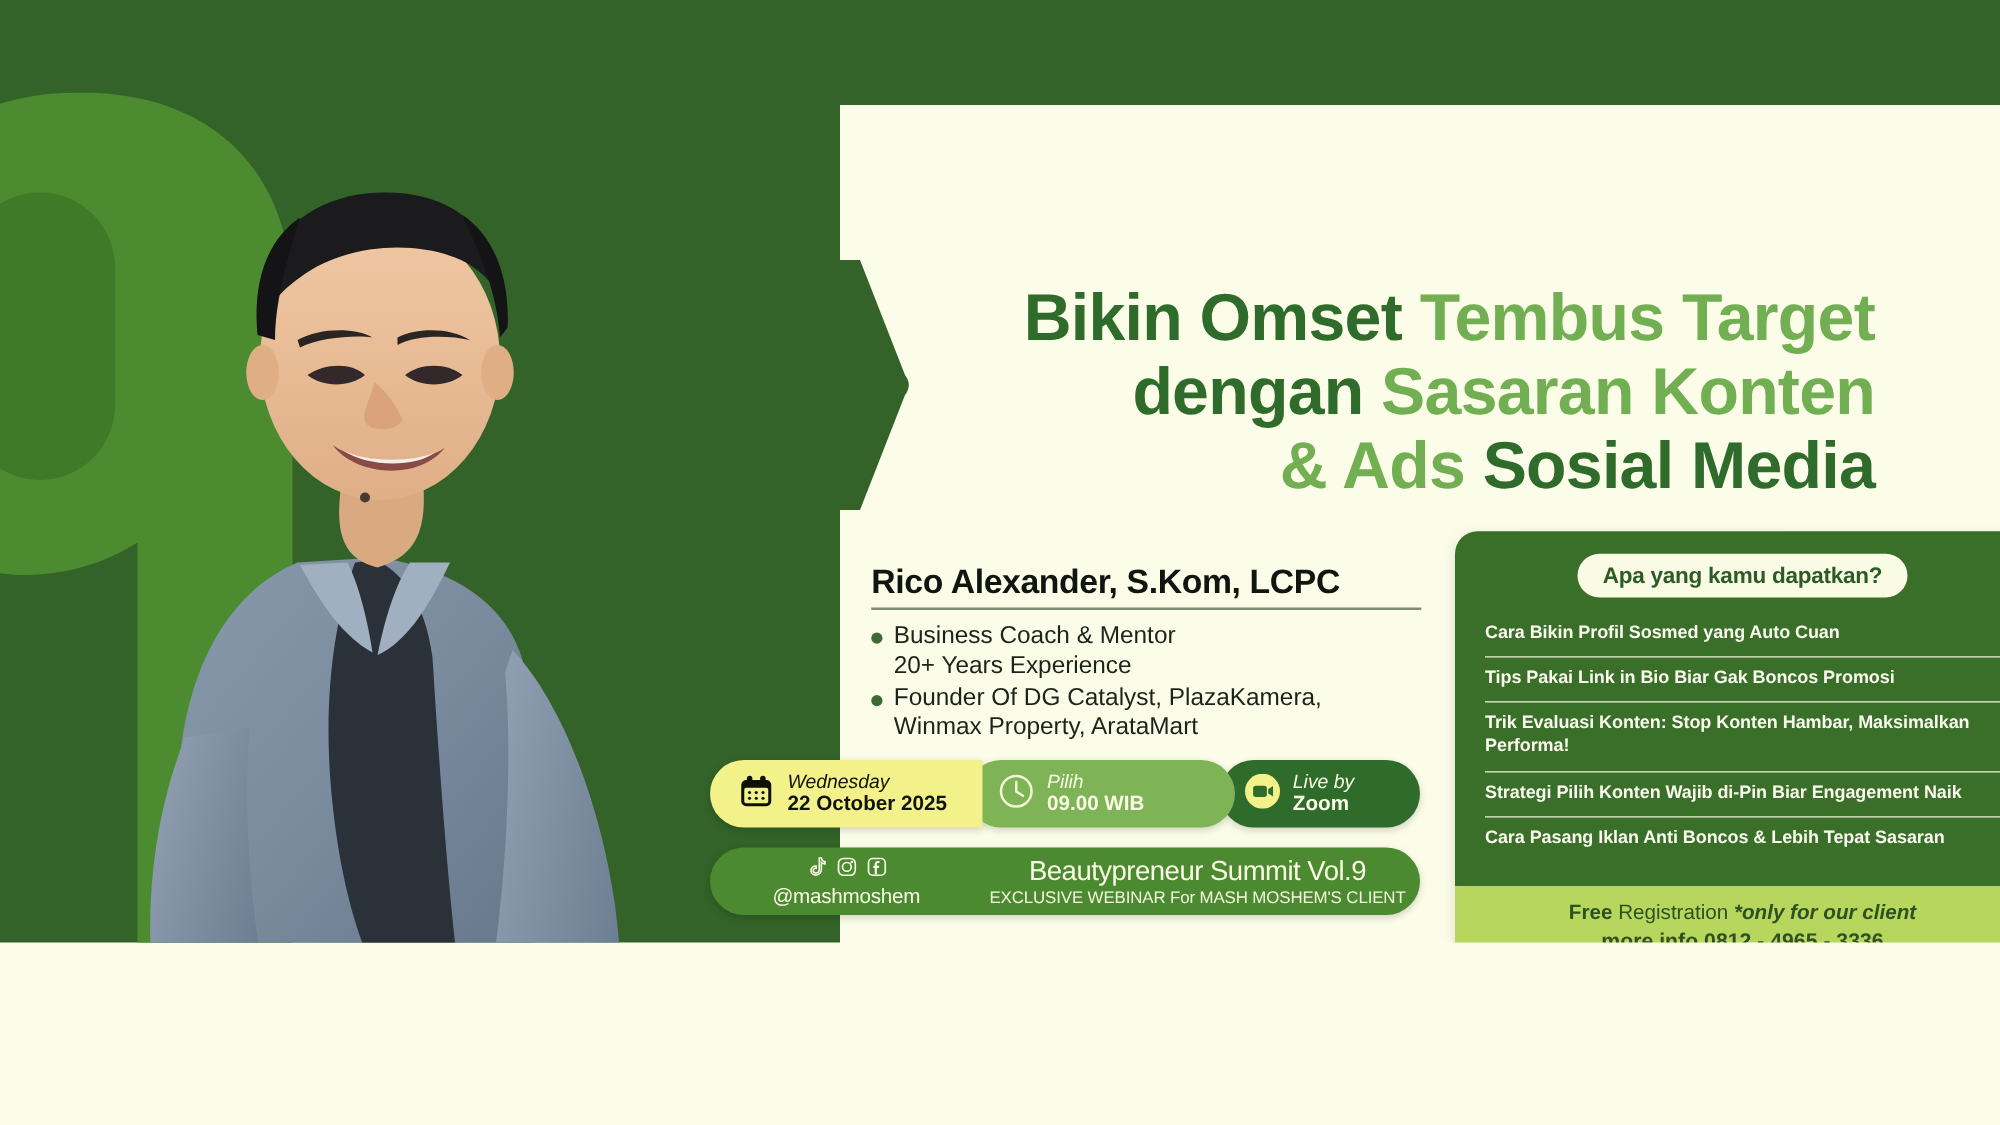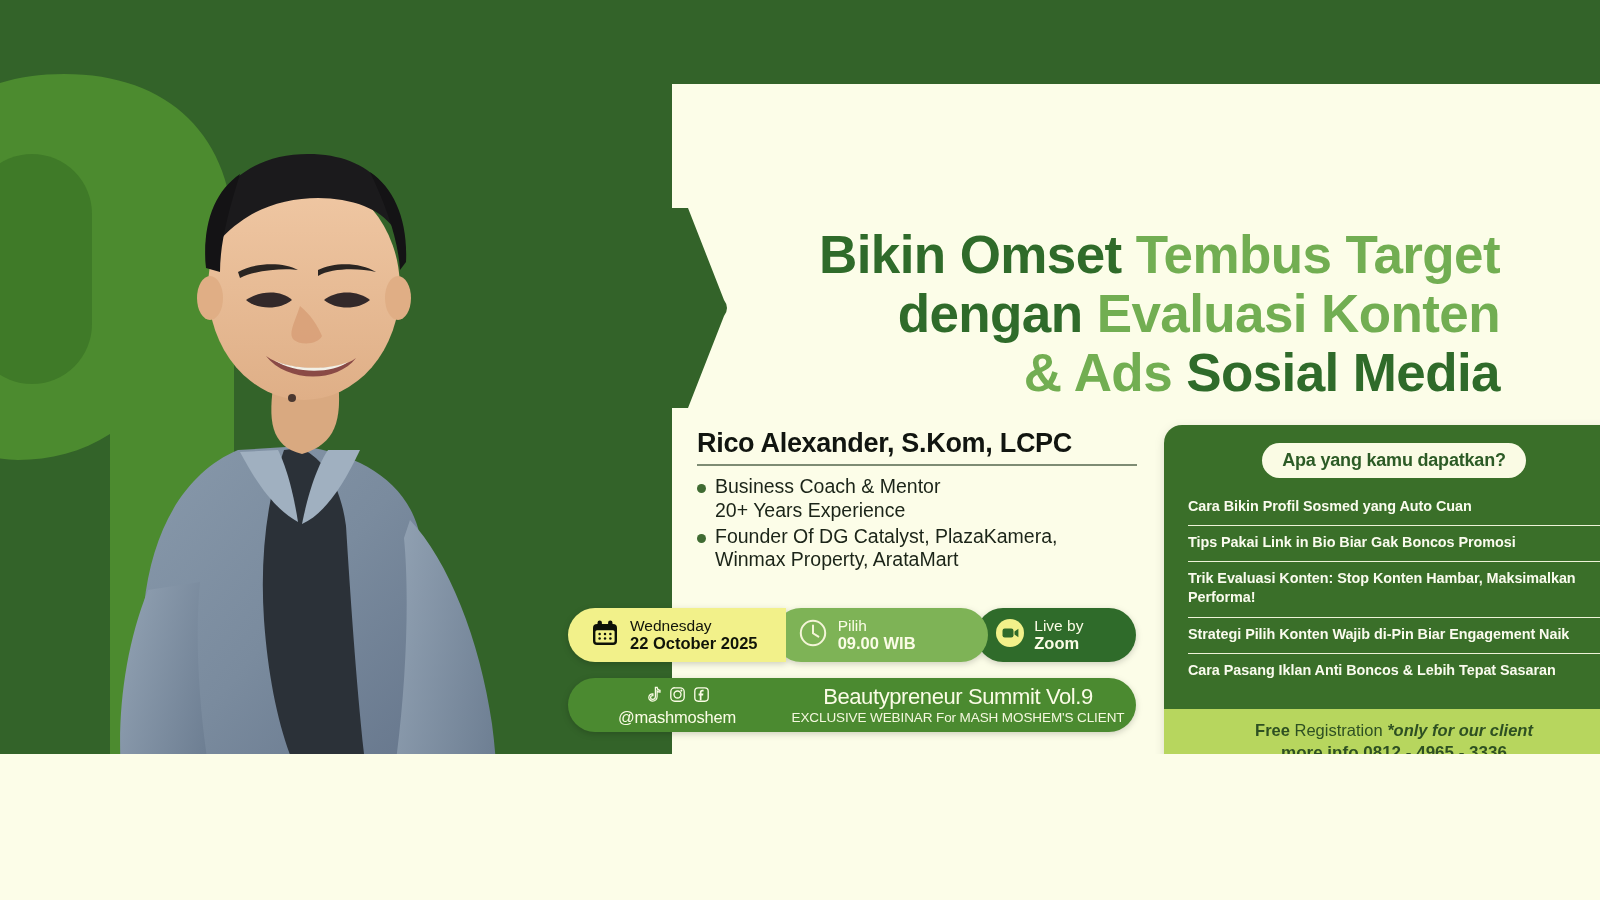--- a/index.html
+++ b/index.html
@@ -66,21 +66,21 @@
     line-height:1.0;
     letter-spacing:-0.6px;
     color:#2F6B2A;
   }
   .headline .lt { color:#72AE52; }
   .headline .ln { display:block; white-space:nowrap; }
   .headline .ln + .ln { margin-top:6px; }
 
   
   .speaker {
-    position:absolute; left:697px; top:428px;
+    position:absolute; left:697px; top:450px;
     width:440px;
     z-index:6;
   }
   .speaker-name {
     font-size:27px; font-weight:bold; color:#111510;
     letter-spacing:-0.3px;
     padding-bottom:5px;
     border-bottom:2px solid #7E8C74;
     white-space:nowrap;
   }
@@ -108,21 +108,21 @@
   .seg-time {
     background:#7EB356; border-radius:27px;
     padding-left:24px; width:215px; margin-left:-12px; z-index:2;
   }
   .seg-live {
     background:#2F6B2A; border-radius:27px;
     padding-left:20px; width:160px; margin-left:-12px; z-index:1;
   }
   .seg .ic { flex:0 0 auto; display:block; }
   .seg .tx { line-height:1.12; }
-  .seg .t1 { font-size:15.5px; }
+  .seg .t1 { font-size:15.5px;font-style:italic; }
   .seg .t2 { font-size:16.5px; font-weight:bold; }
   .seg-date .tx { color:#101409; }
   .seg-time .tx, .seg-live .tx { color:#FBFCE6; }
 
   
   .socialbar {
     position:absolute; left:568px; top:678px;
     width:568px; height:54px;
     background:#4B8A30;
     border-radius:27px;
@@ -282,21 +282,21 @@
 
       <circle cx="204" cy="278" r="4" fill="#4A3830"></circle>
     </svg>
   </div>
 
   <div class="headline">
     <span class="ln">
       <span>Bikin Omset </span><span class="lt">Tembus Target</span>
     </span>
     <span class="ln">
-      <span>dengan </span><span class="lt">Evaluasi Konten</span>
+      <span>dengan </span><span class="lt">Sasaran Konten</span>
     </span>
     <span class="ln">
       <span class="lt">&amp; Ads </span><span>Sosial Media</span>
     </span>
   </div>
 
   <div class="speaker">
     <div class="speaker-name">Rico Alexander, S.Kom, LCPC</div>
     <div class="speaker-list">
       <div class="sp-item">

